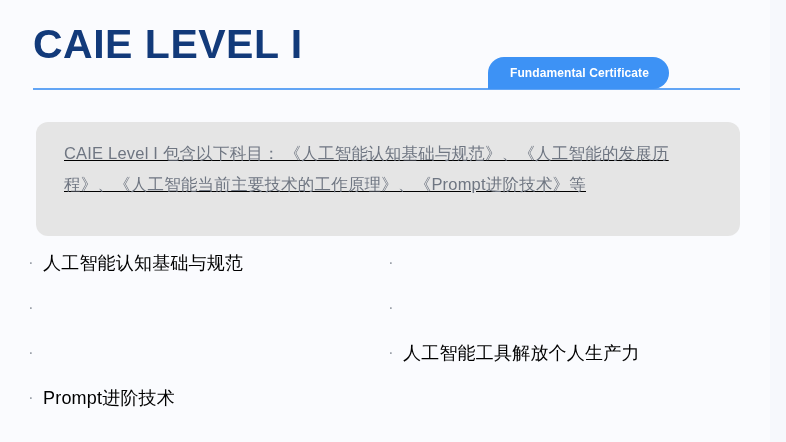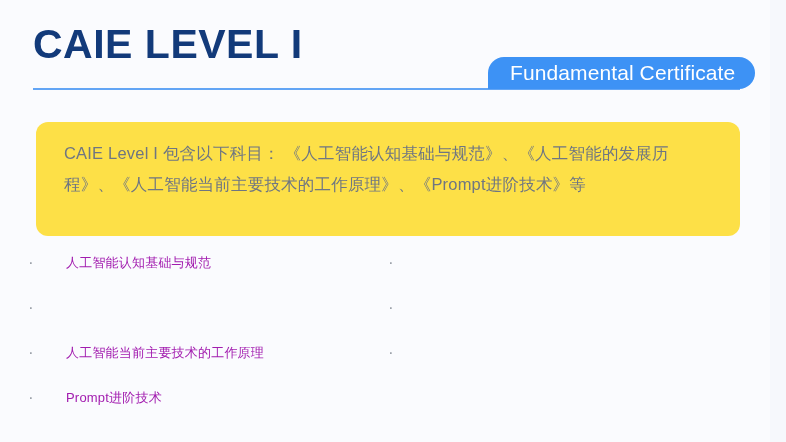--- a/index.html
+++ b/index.html
@@ -68,37 +68,39 @@
     top: 57px;
     height: 32px;
     padding: 0 20px 0 22px;
     background: #3d92f5;
     border-radius: 17px 17px 17px 0;
     display: flex;
     align-items: center;
     box-sizing: border-box;
   }
   #certificate-badge .badge-label {
-    font-size: 21px;
+    font-size: 12px;
     color: #ffffff;
     white-space: nowrap;
     letter-spacing: 0.1px;
+    font-weight: bold;
   }
 
   
   #description-card {
     position: absolute;
     left: 36px;
     top: 122px;
     width: 704px;
     height: 114px;
-    background: #fde047;
+    background: #e5e5e5;
     border-radius: 12px;
     box-sizing: border-box;
     padding: 16px 26px 14px 28px;
+    text-decoration: underline;
   }
   #description-text {
     font-size: 16.5px;
     line-height: 31px;
     color: #6f7682;
     letter-spacing: 0.2px;
   }
 
   
   #subject-list {
@@ -123,26 +125,25 @@
   }
   .subject-bullet {
     width: 15px;
     flex: 0 0 15px;
     color: #9aa0a8;
     font-size: 17px;
     line-height: 28px;
     text-align: left;
   }
   .subject-label {
-    font-size: 13px;
+    font-size: 18px;
     line-height: 28px;
-    color: #a21caf;
+    color: #000000;
     white-space: nowrap;
     letter-spacing: 0.2px;
-    margin-left: 23px;
   }
 
   
   #right-gutter {
     position: absolute;
     left: 770px;
     top: 0;
     width: 16px;
     height: 442px;
     background: #f6f8fc;
@@ -176,37 +177,37 @@
         <span class="subject-bullet">·</span>
         <span class="subject-label">人工智能认知基础与规范</span>
       </div>
 
       <div class="subject-item">
         <span class="subject-bullet">·</span>
       </div>
 
       <div class="subject-item">
         <span class="subject-bullet">·</span>
-        <span class="subject-label">人工智能当前主要技术的工作原理</span>
       </div>
 
       <div class="subject-item">
         <span class="subject-bullet">·</span>
         <span class="subject-label">Prompt进阶技术</span>
       </div>
     </div>
 
     <div class="subject-column" id="subject-column-right">
 
       <div class="subject-item">
         <span class="subject-bullet">·</span>
       </div>
 
       <div class="subject-item">
         <span class="subject-bullet">·</span>
       </div>
 
       <div class="subject-item">
         <span class="subject-bullet">·</span>
+        <span class="subject-label">人工智能工具解放个人生产力</span>
       </div>
     </div>
   </div>
 </div>
 
 </body></html>

